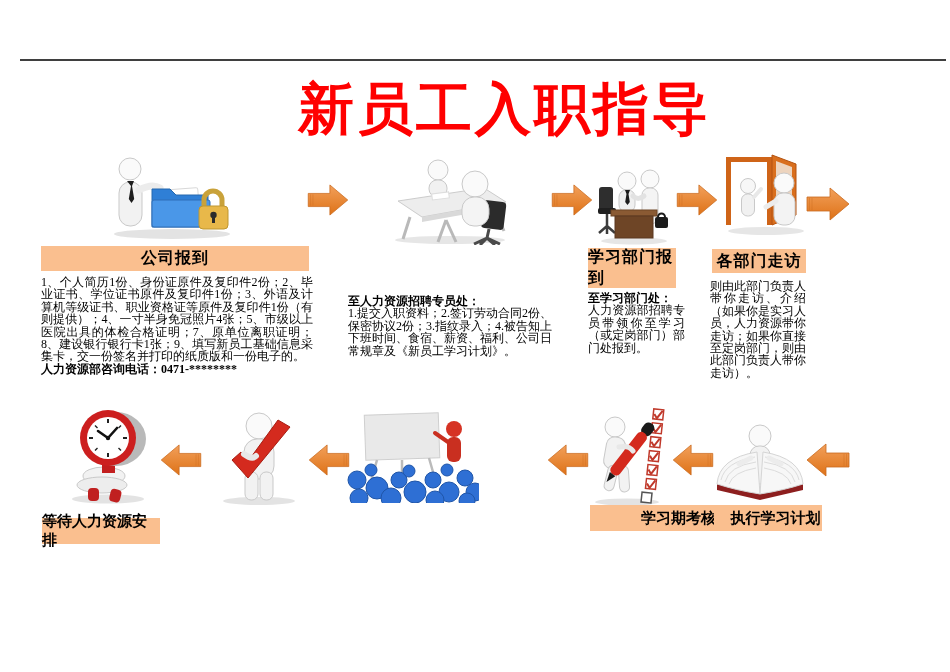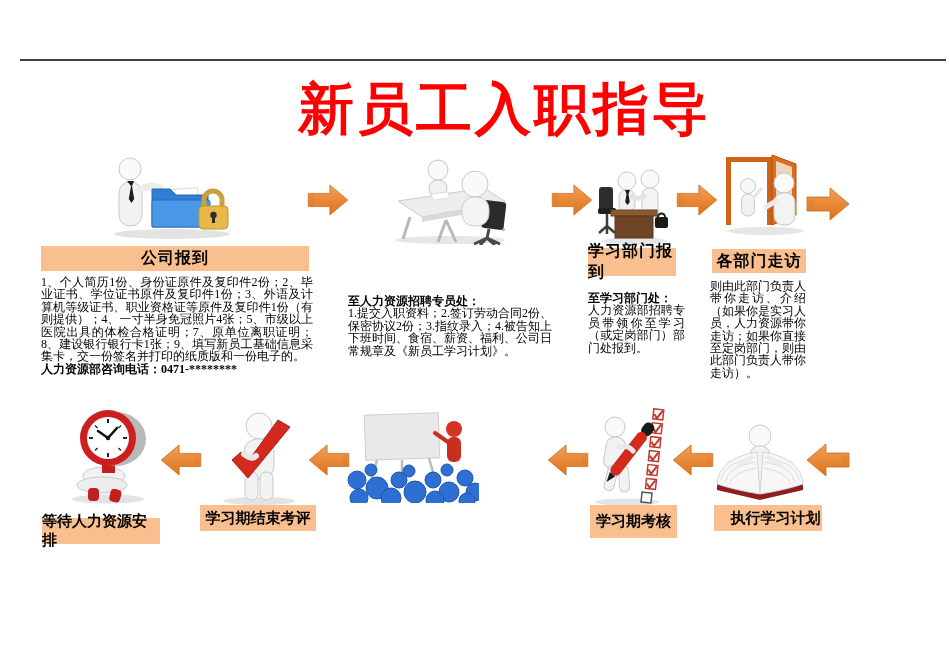--- a/index.html
+++ b/index.html
@@ -121,21 +121,21 @@
       </svg>
   </div>
   <div class="arrow" style="left:806px;top:187px;width:44px;height:34px;">
     <svg viewBox="0 0 44 34">
         <path d="M1,10 h23 v-9 l19,16 l-19,16 v-9 H1 z" fill="url(#ag)" stroke="#c96a1e" stroke-width="0.8"></path>
         <path d="M3.5,11 v12 M6,11 v12" stroke="#c96a1e" stroke-width="0.7" opacity="0.6"></path>
       </svg>
   </div>
 
   <div class="label" style="left:41px;top:246px;width:268px;height:25px;">公司报到</div>
-  <div class="label" style="left:588px;top:248px;width:88px;height:28px;">学习部门报到</div>
+  <div class="label" style="left:588px;top:248px;width:88px;height:40px;">学习部门报到</div>
   <div class="label" style="left:712px;top:249px;width:94px;height:24px;">各部门走访</div>
 
   <div class="tblock" style="left:41px;top:276px;width:272px;">
     <div>1、个人简历1份、身份证原件及复印件2份；2、毕业证书、学位证书原件及复印件1份；3、外语及计算机等级证书、职业资格证等原件及复印件1份（有则提供）；4、一寸半身免冠照片4张；5、市级以上医院出具的体检合格证明；7、原单位离职证明；8、建设银行银行卡1张；9、填写新员工基础信息采集卡，交一份签名并打印的纸质版和一份电子的。</div>
     <div class="hd">人力资源部咨询电话：0471-********</div>
   </div>
   <div class="tblock" style="left:348px;top:295px;width:204px;">
     <div class="hd">至人力资源招聘专员处：</div>
     <div>1.提交入职资料；2.签订劳动合同2份、保密协议2份；3.指纹录入；4.被告知上下班时间、食宿、薪资、福利、公司日常规章及《新员工学习计划》。</div>
   </div>
@@ -285,17 +285,16 @@
       </svg>
   </div>
   <div class="arrow left" style="left:806px;top:443px;width:44px;height:34px;">
     <svg viewBox="0 0 44 34">
         <path d="M1,10 h23 v-9 l19,16 l-19,16 v-9 H1 z" fill="url(#ag)" stroke="#c96a1e" stroke-width="0.8"></path>
         <path d="M3.5,11 v12 M6,11 v12" stroke="#c96a1e" stroke-width="0.7" opacity="0.6"></path>
       </svg>
   </div>
 
   <div class="label" style="left:42px;top:505px;width:118px;height:26px;font-size:15px;letter-spacing:0;margin-top:13px;">等待人力资源安排</div>
-  <div class="label" style="left:200px;top:505px;width:116px;height:26px;font-size:15px;letter-spacing:0;">学习期结束考评</div>
-  <div class="label" style="left:590px;top:505px;width:87px;height:33px;font-size:15px;letter-spacing:0;">学习期考核</div>
+  <div class="label" style="left:590px;top:505px;width:87px;height:26px;font-size:15px;letter-spacing:0;padding-left:45px;">学习期考核</div>
   <div class="label" style="left:714px;top:505px;width:93px;height:26px;font-size:15px;letter-spacing:0;padding-left:15px;">执行学习计划</div>
 
 </div>
 
 </body></html>

